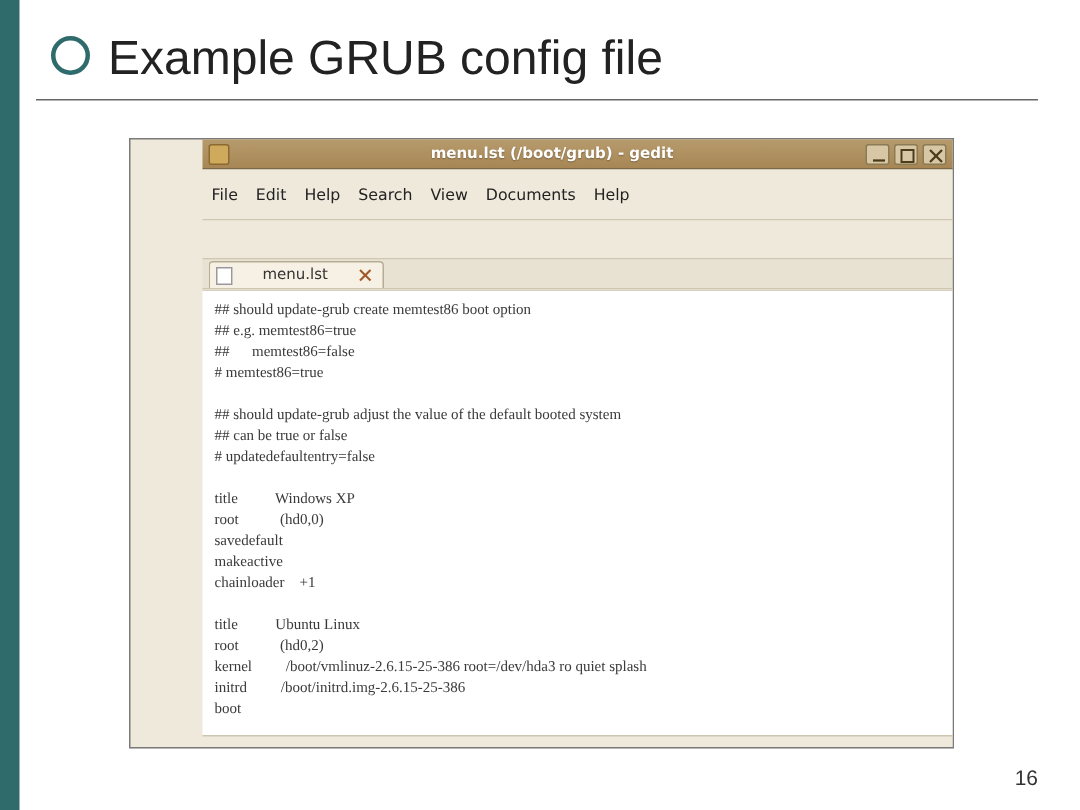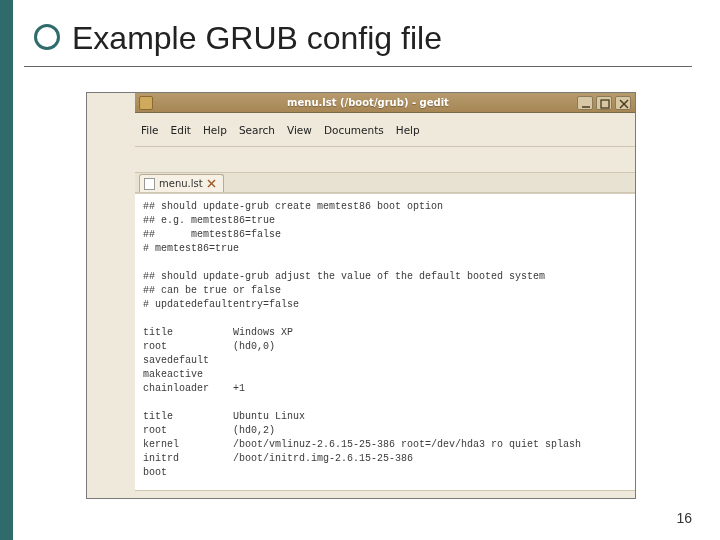--- a/index.html
+++ b/index.html
@@ -77,37 +77,37 @@
     border-bottom:1px solid #cfc6b2;
   }
 
   .tabrow {
     height:20px; background:#e8e2d2;
     display:flex; align-items:flex-end;
     border-bottom:1px solid #cfc6b2;
     padding-left:4px; gap:0;
   }
   .tab {
-    display:flex; align-items:center; gap:4px;
+    display:flex; align-items:center; gap:20px;
     height:18px; padding:0 6px 0 4px;
     background:#f6f1e4;
     border:1px solid #b7ad94; border-bottom:none;
     border-radius:3px 3px 0 0;
     font-size:10px; color:#333;
   }
   .tab .doc-icon {
     width:11px; height:12px; background:#fff; border:1px solid #999;
     position:relative;
   }
   .tab .close-x { width:10px; height:10px; color:#a05a2a; font-weight:bold; }
 
   .editor {
     background:#ffffff;
     padding:6px 8px 10px 8px;
-    font-family:Liberation Mono, monospace;
+    font-family:Liberation Serif, serif;
     font-size:10px; line-height:14px;
     color:#3a3a3a;
     white-space:pre;
     min-height:260px;
     border-top:1px solid #d8d0bc;
   }
 
   .statusbar {
     height:8px; background:#efe9dc; border-top:1px solid #cfc6b2;
   }

